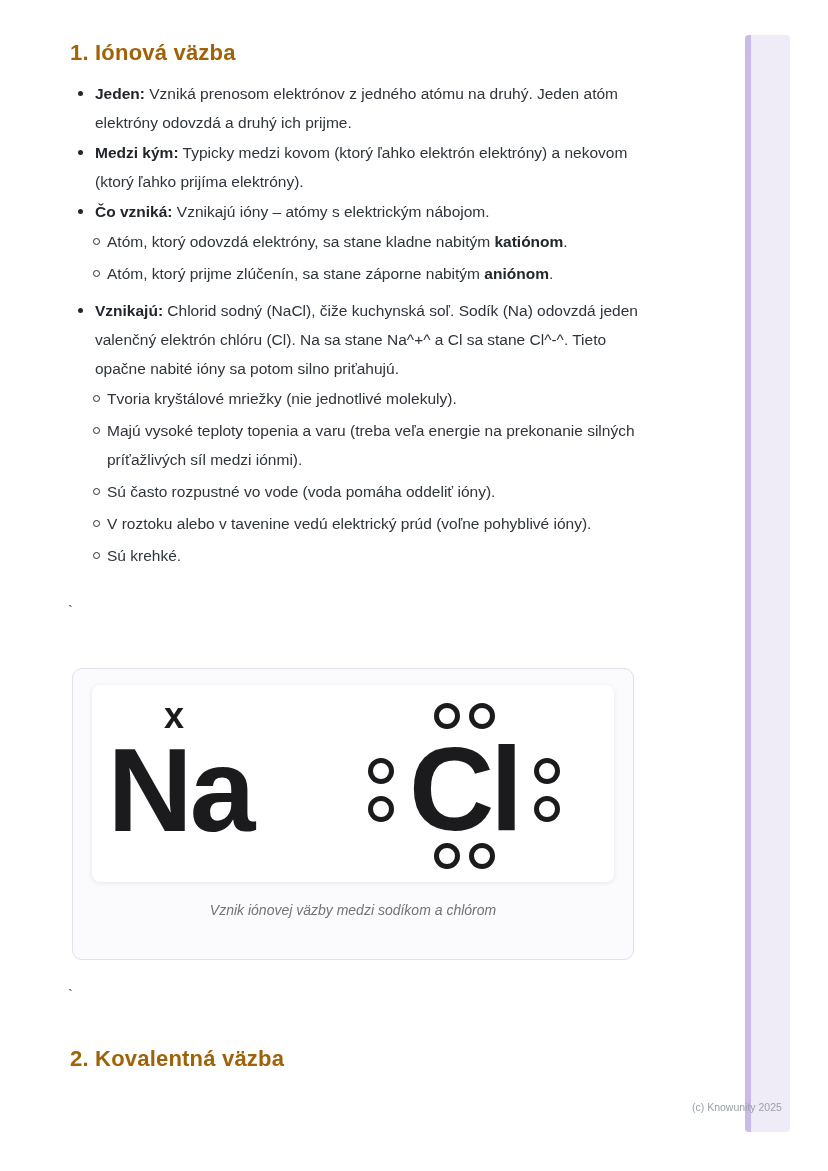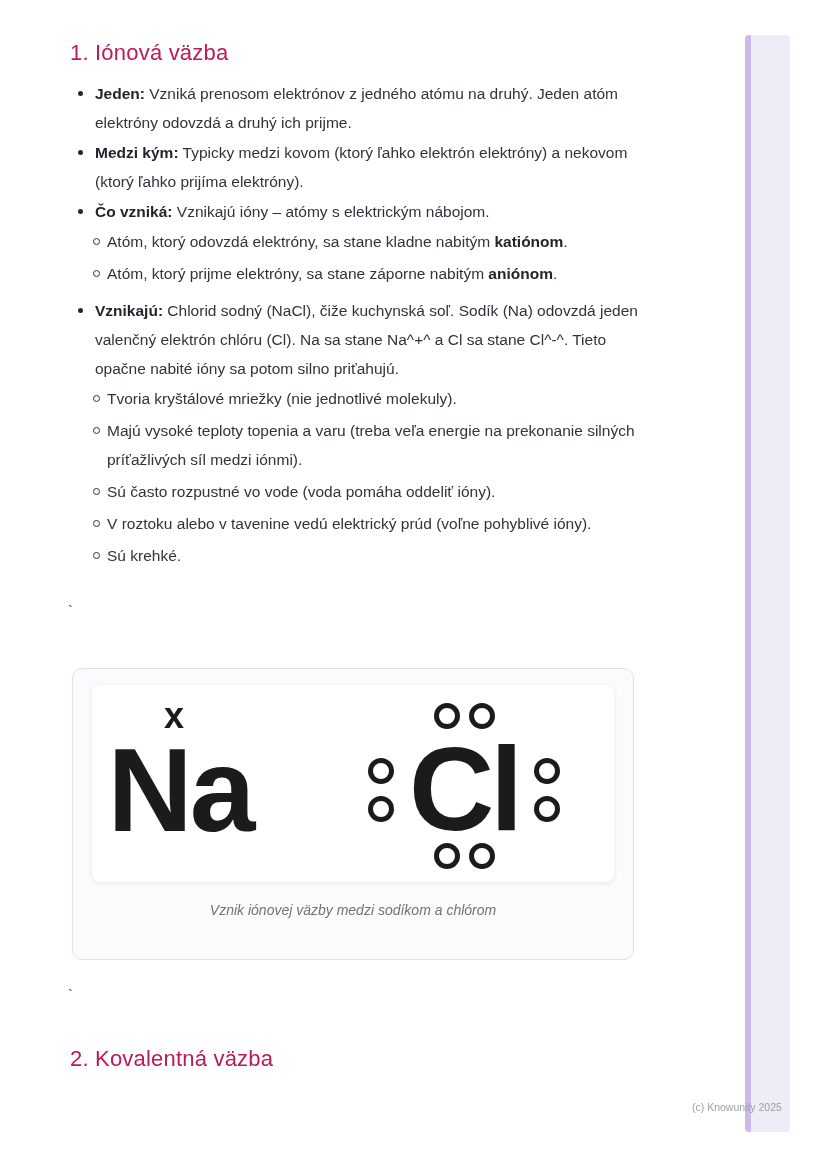--- a/index.html
+++ b/index.html
@@ -3,22 +3,22 @@
 <meta charset="utf-8">
 <style>
   * { margin:0; padding:0; box-sizing:border-box; }
   html,body { background:#ffffff; }
   .page {
     position:relative; width:828px; height:1171px; overflow:hidden;
     background:#ffffff; font-family:"Liberation Sans", sans-serif;
     color:#2f343b;
   }
   .h-purple {
-    position:absolute; left:70px; font-size:22px; font-weight:400;
-    color:#be185d; letter-spacing:0.2px;
+    position:absolute; left:70px; font-size:22px; font-weight:700;
+    color:#a16207; letter-spacing:0.2px;
   }
   #sec1 { top:40px; }
   #sec2 { top:1046px; }
 
   .list { position:absolute; left:70px; top:79px; width:578px;
           font-size:15.5px; line-height:29px; }
   .li  { position:relative; padding-left:25px; margin-bottom:1px; }
   .li::before { content:""; position:absolute; left:8px; top:12px;
           width:5px; height:5px; border-radius:50%; background:#24282e; }
   .li2 { position:relative; padding-left:37px; margin-bottom:3px; }
@@ -81,21 +81,21 @@
   <div class="list">
 
     <div class="li"><span class="b">Jeden:</span><span> Vzniká prenosom elektrónov z jedného atómu na druhý. Jeden atóm elektróny odovzdá a druhý ich prijme.</span></div>
 
     <div class="li"><span class="b">Medzi kým:</span><span> Typicky medzi kovom (ktorý ľahko elektrón elektróny) a nekovom (ktorý ľahko prijíma elektróny).</span></div>
 
     <div class="li"><span class="b">Čo vzniká:</span><span> Vznikajú ióny – atómy s elektrickým nábojom.</span></div>
 
     <div class="li2"><span>Atóm, ktorý odovzdá elektróny, sa stane kladne nabitým </span><span class="b">katiónom</span><span>.</span></div>
 
-    <div class="li2 mb8"><span>Atóm, ktorý prijme elektróny, sa stane záporne nabitým </span><span class="b">aniónom</span><span>.</span></div>
+    <div class="li2 mb8"><span>Atóm, ktorý prijme zlúčenín, sa stane záporne nabitým </span><span class="b">aniónom</span><span>.</span></div>
 
     <div class="li"><span class="b">Vznikajú:</span><span> Chlorid sodný (NaCl), čiže kuchynská soľ. Sodík (Na) odovzdá jeden valenčný elektrón chlóru (Cl). Na sa stane Na^+^ a Cl sa stane Cl^-^. Tieto opačne nabité ióny sa potom silno priťahujú.</span></div>
 
 
     <div class="li2"><span>Tvoria kryštálové mriežky (nie jednotlivé molekuly).</span></div>
     <div class="li2"><span>Majú vysoké teploty topenia a varu (treba veľa energie na prekonanie silných príťažlivých síl medzi iónmi).</span></div>
     <div class="li2"><span>Sú často rozpustné vo vode (voda pomáha oddeliť ióny).</span></div>
     <div class="li2"><span>V roztoku alebo v tavenine vedú elektrický prúd (voľne pohyblivé ióny).</span></div>
     <div class="li2"><span>Sú krehké.</span></div>
   </div>

